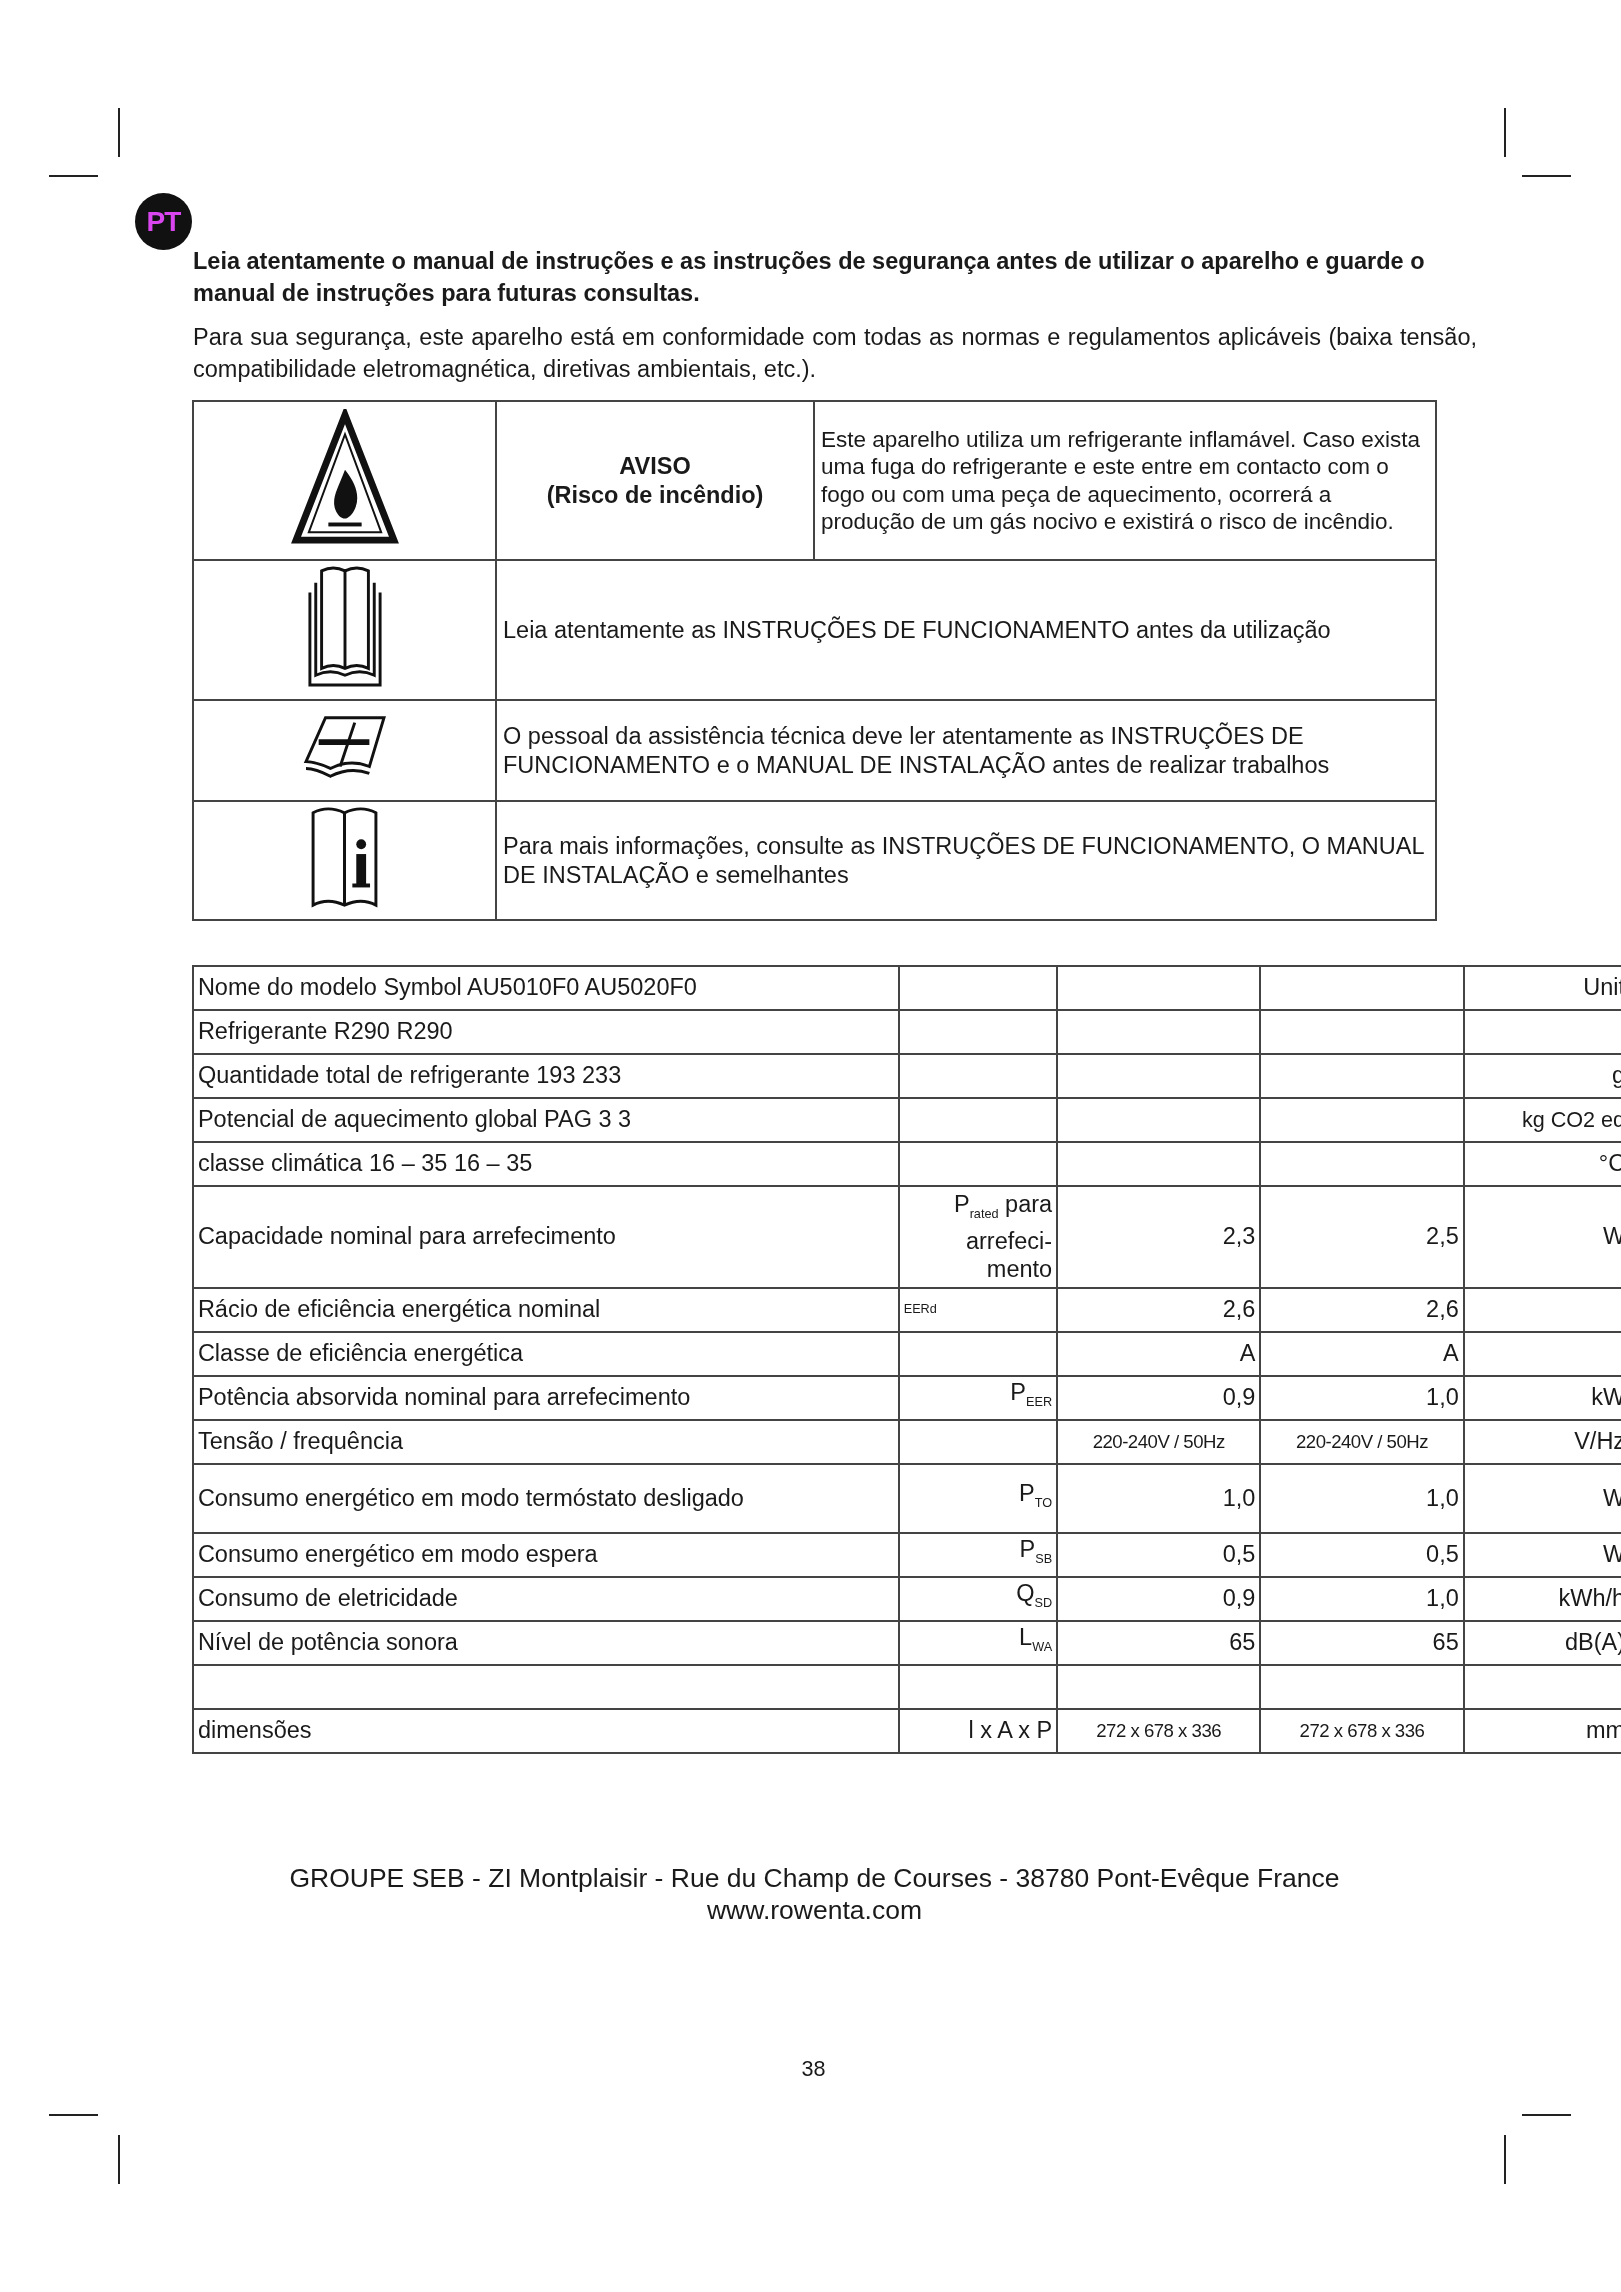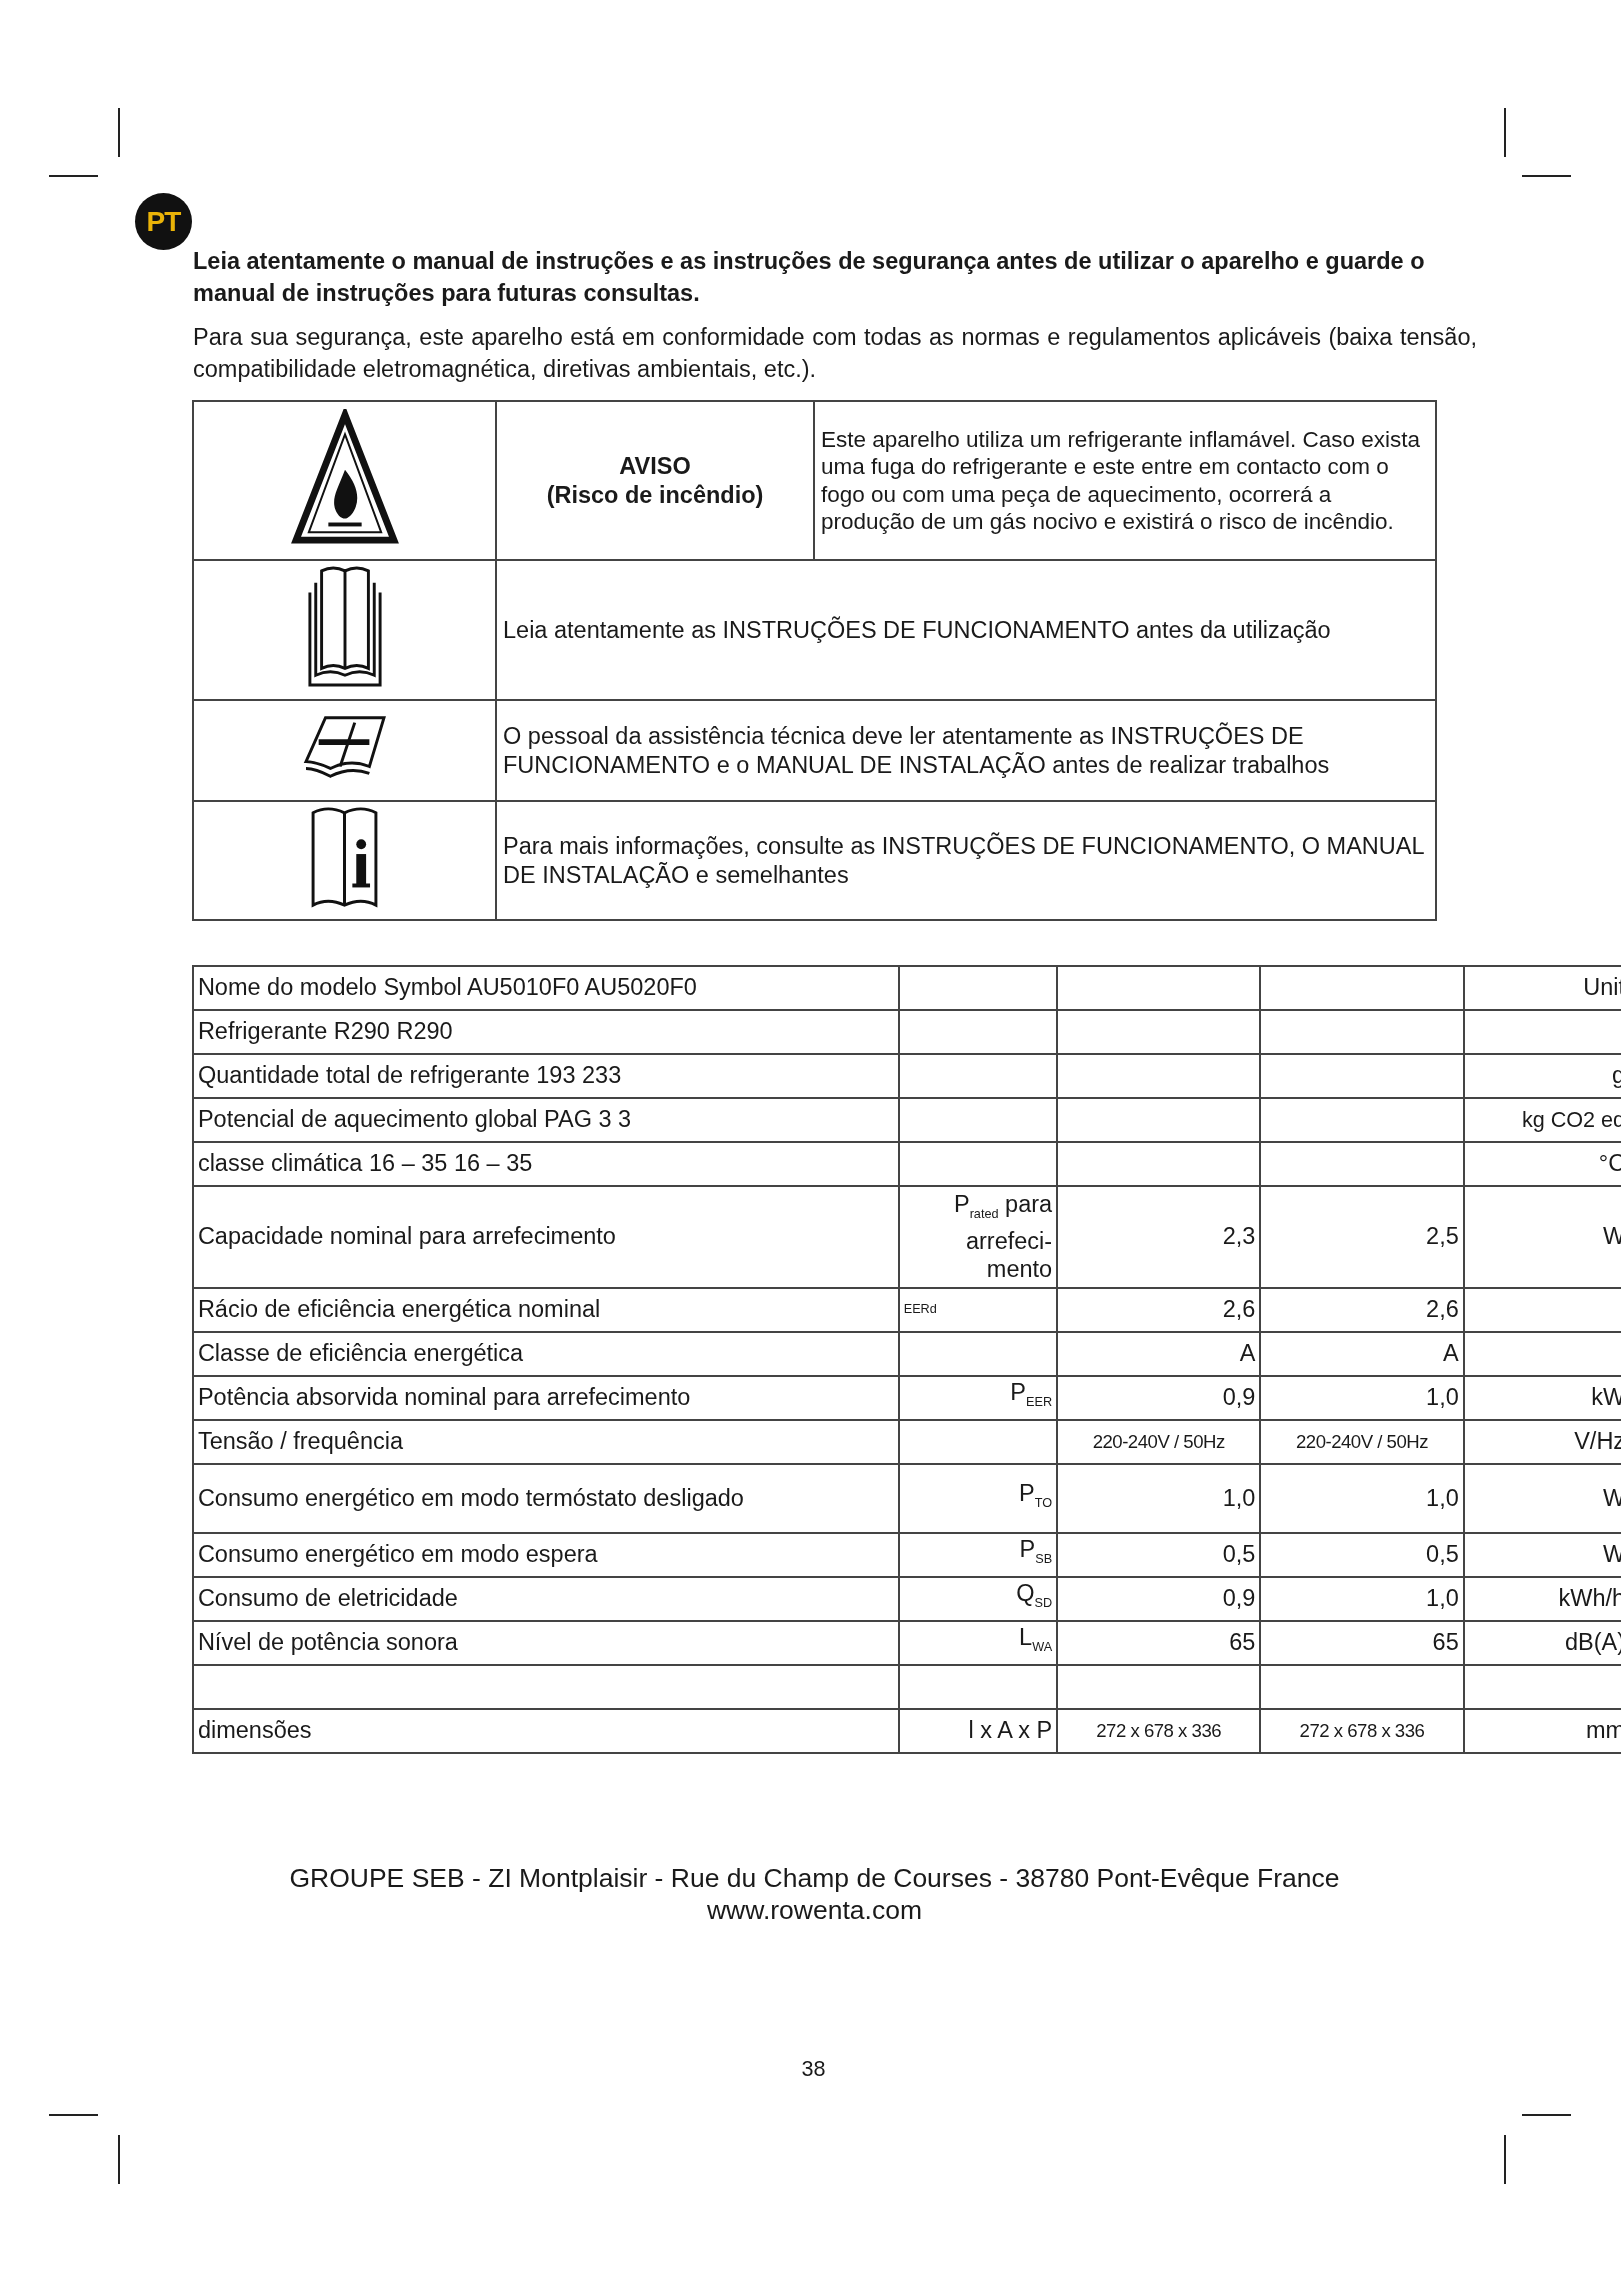--- a/index.html
+++ b/index.html
@@ -1,18 +1,18 @@
 <!DOCTYPE html>
 <html><head>
 <meta charset="utf-8">
 <style>
   html,body{margin:0;padding:0;background:#fff;}
   body{width:1621px;height:2293px;position:relative;overflow:hidden;font-family:"Liberation Sans",sans-serif;color:#1a1a1a;}
   .crop{position:absolute;background:#222;}
-  .badge{position:absolute;left:135px;top:193px;width:57px;height:57px;border-radius:50%;background:#111;color:#eab308;font-weight:bold;font-size:28px;display:flex;align-items:center;justify-content:center;letter-spacing:-1px;}
+  .badge{position:absolute;left:135px;top:193px;width:57px;height:57px;border-radius:50%;background:#111;color:#d946ef;font-weight:bold;font-size:28px;display:flex;align-items:center;justify-content:center;letter-spacing:-1px;}
   .intro-bold{position:absolute;left:193px;top:245px;width:1284px;font-weight:bold;font-size:23.5px;line-height:32px;}
   .intro-text{position:absolute;left:193px;top:321px;width:1284px;font-size:23.5px;line-height:32px;text-align:justify;text-align-last:left;}
   table{border-collapse:collapse;position:absolute;}
   .warn{left:192px;top:400px;width:1245px;}
   .warn td{border:2px solid #444;vertical-align:middle;font-size:23.5px;line-height:29px;}
   .warn .icon-cell{width:299px;text-align:center;}
   .warn .txt{padding:0 6px;}
   .aviso{text-align:center;font-weight:bold;width:314px;margin-left:35px;}
   .specs{left:192px;top:965px;width:1439px;}
   .specs td{border:2px solid #444;font-size:23.5px;line-height:27.4px;padding:0 3.9px;height:42px;}

